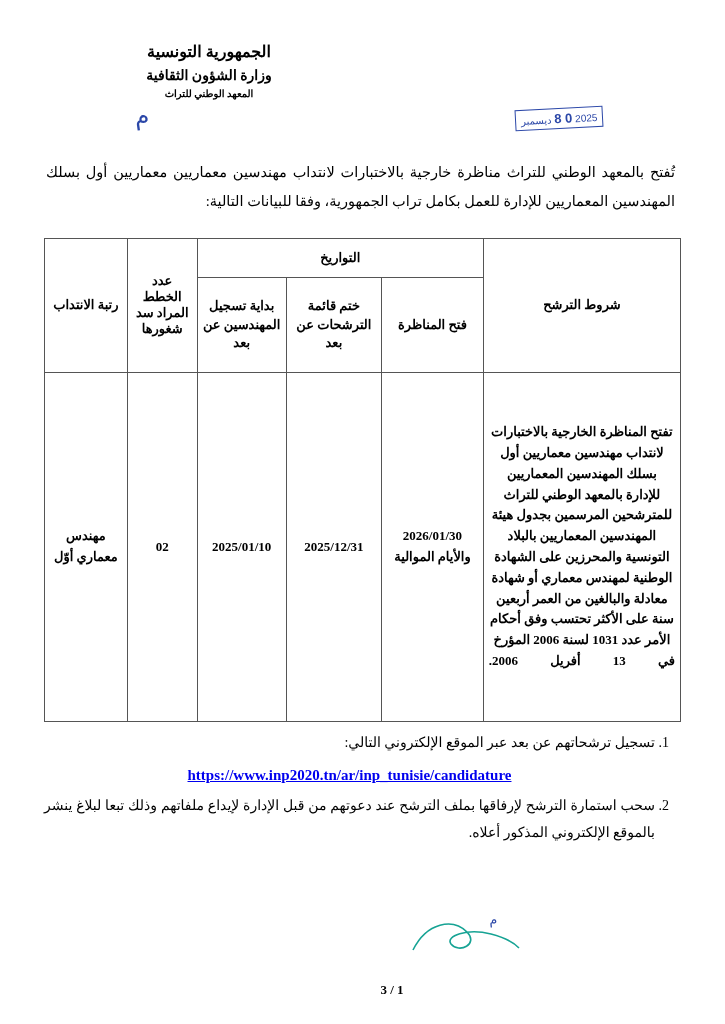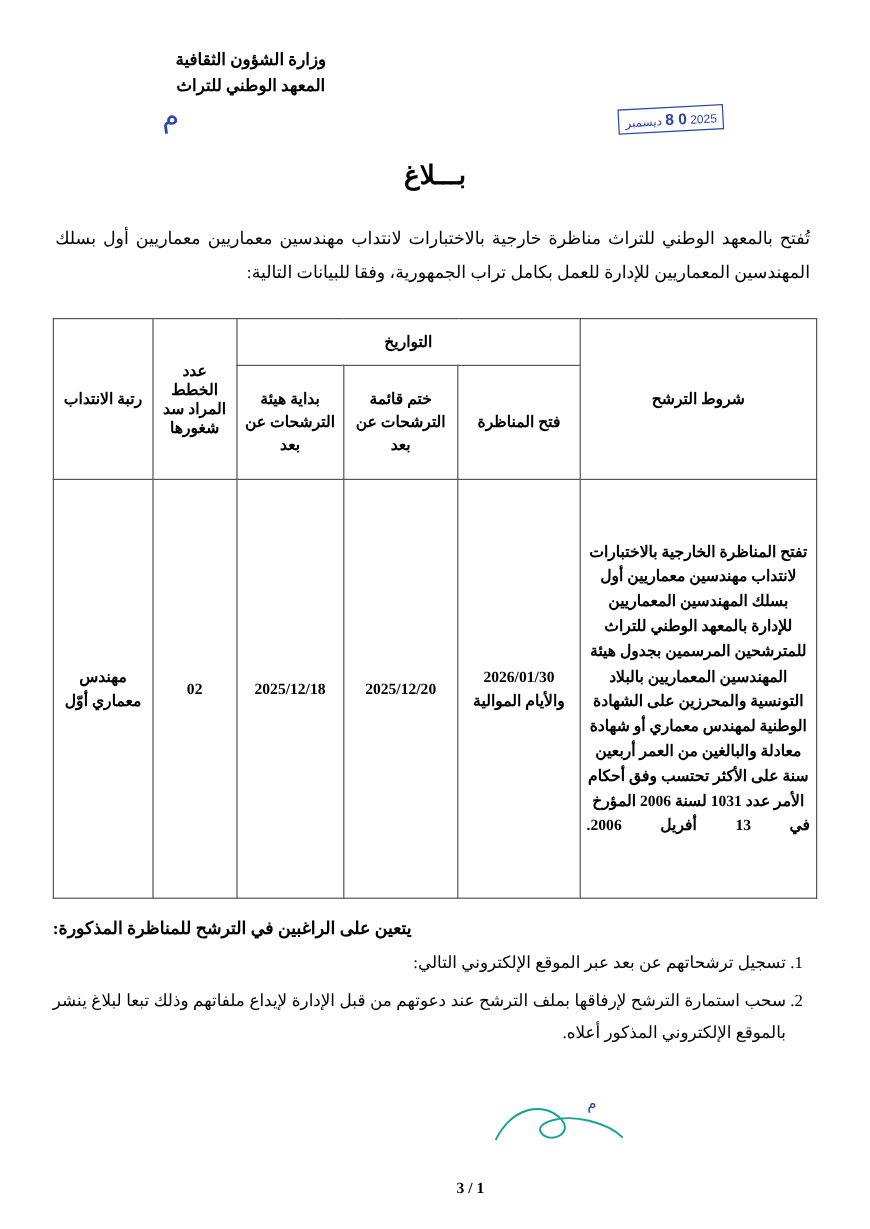--- a/index.html
+++ b/index.html
@@ -31,21 +31,21 @@
     width: 330px;
     margin-top: 12px;
   }
   .letterhead div {
     font-weight: bold;
     letter-spacing: 0px;
     line-height: 1.55;
   }
   .lh-1 { font-size: 16px; }
   .lh-2 { font-size: 14px; font-family: Liberation Serif, serif; }
-  .lh-3 { font-size: 14px; }
+  .lh-3 { font-size: 10px; }
 
   .header-row {
     display: flex;
     justify-content: flex-start;
     align-items: flex-start;
   }
 
   .date-line {
     margin-top: 34px;
     font-size: 14px;
@@ -191,36 +191,36 @@
     margin-left: 44px;
   }
 </style>
 </head>
 <body>
 
 <div class="page">
 
   <div class="header-row">
     <div class="letterhead">
+      <div class="lh-1">الجمهورية التونسية</div>
       <div class="lh-2">وزارة الشؤون الثقافية</div>
       <div class="lh-3">المعهد الوطني للتراث</div>
     </div>
   </div>
 
 
   <div class="stamp-row">
     <div class="stamp">
       <span>2025</span>
       <b>0 8</b>
       <span>ديسمبر</span>
     </div>
     <div class="scribble">م</div>
   </div>
 
-  <div class="title">بـــلاغ</div>
 
   <div class="intro">تُفتح بالمعهد الوطني للتراث مناظرة خارجية بالاختبارات لانتداب مهندسين معماريين معماريين أول بسلك المهندسين المعماريين للإدارة للعمل بكامل تراب الجمهورية، وفقا للبيانات التالية:</div>
 
   <table class="main">
     <colgroup>
       <col class="col-cond">
       <col class="col-d1">
       <col class="col-d2">
       <col class="col-d3">
       <col class="col-count">
@@ -229,39 +229,39 @@
     <thead>
       <tr>
         <th rowspan="2">شروط الترشح</th>
         <th colspan="3" class="dates-group">التواريخ</th>
         <th rowspan="2">عدد الخطط المراد سد شغورها</th>
         <th rowspan="2">رتبة الانتداب</th>
       </tr>
       <tr>
         <th class="tall">فتح المناظرة</th>
         <th class="tall">ختم قائمة الترشحات عن بعد</th>
-        <th class="tall">بداية هيئة الترشحات عن بعد</th>
+        <th class="tall">بداية تسجيل المهندسين عن بعد</th>
       </tr>
     </thead>
     <tbody>
       <tr>
         <td class="conditions body-cell">تفتح المناظرة الخارجية بالاختبارات لانتداب مهندسين معماريين أول بسلك المهندسين المعماريين للإدارة بالمعهد الوطني للتراث للمترشحين المرسمين بجدول هيئة المهندسين المعماريين بالبلاد التونسية والمحرزين على الشهادة الوطنية لمهندس معماري أو شهادة معادلة والبالغين من العمر أربعين سنة على الأكثر تحتسب وفق أحكام الأمر عدد 1031 لسنة 2006 المؤرخ في 13 أفريل 2006.</td>
         <td class="body-cell">2026/01/30 والأيام الموالية</td>
-        <td class="body-cell">2025/12/20</td>
-        <td class="body-cell">2025/12/18</td>
+        <td class="body-cell">2025/12/31</td>
+        <td class="body-cell">2025/01/10</td>
         <td class="body-cell">02</td>
         <td class="body-cell">مهندس معماري أوّل</td>
       </tr>
     </tbody>
   </table>
 
-  <div class="notes-title">يتعين على الراغبين في الترشح للمناظرة المذكورة:</div>
   <ol class="notes">
     <li>
       <span>تسجيل ترشحاتهم عن بعد عبر الموقع الإلكتروني التالي:</span>
+      <a class="url" href="#">https://www.inp2020.tn/ar/inp_tunisie/candidature</a>
     </li>
     <li>سحب استمارة الترشح لإرفاقها بملف الترشح عند دعوتهم من قبل الإدارة لإيداع ملفاتهم وذلك تبعا لبلاغ ينشر بالموقع الإلكتروني المذكور أعلاه.</li>
   </ol>
 
   <svg class="signature" viewBox="0 0 120 46">
     <path d="M8 38 C22 10, 48 6, 62 20 C74 32, 54 42, 46 32 C40 24, 62 16, 86 22 C98 25, 108 30, 114 36" fill="none" stroke="#16a394" stroke-width="1.6"></path>
   </svg>
   <div class="sig-text">م</div>
 
   <div class="pagenum">1 / 3</div>

